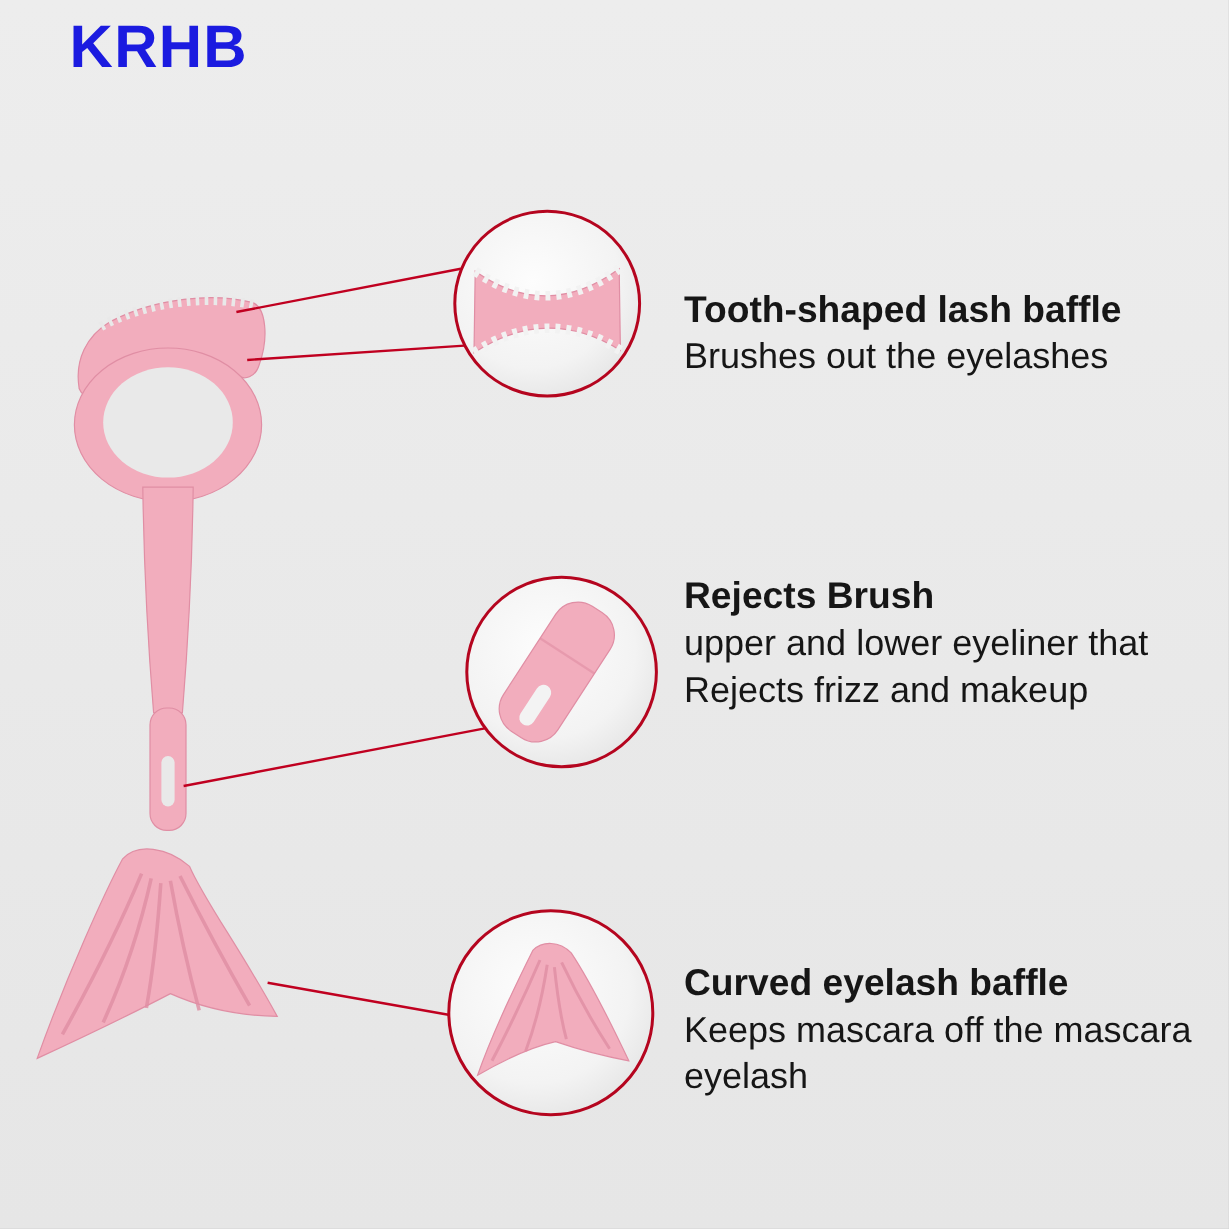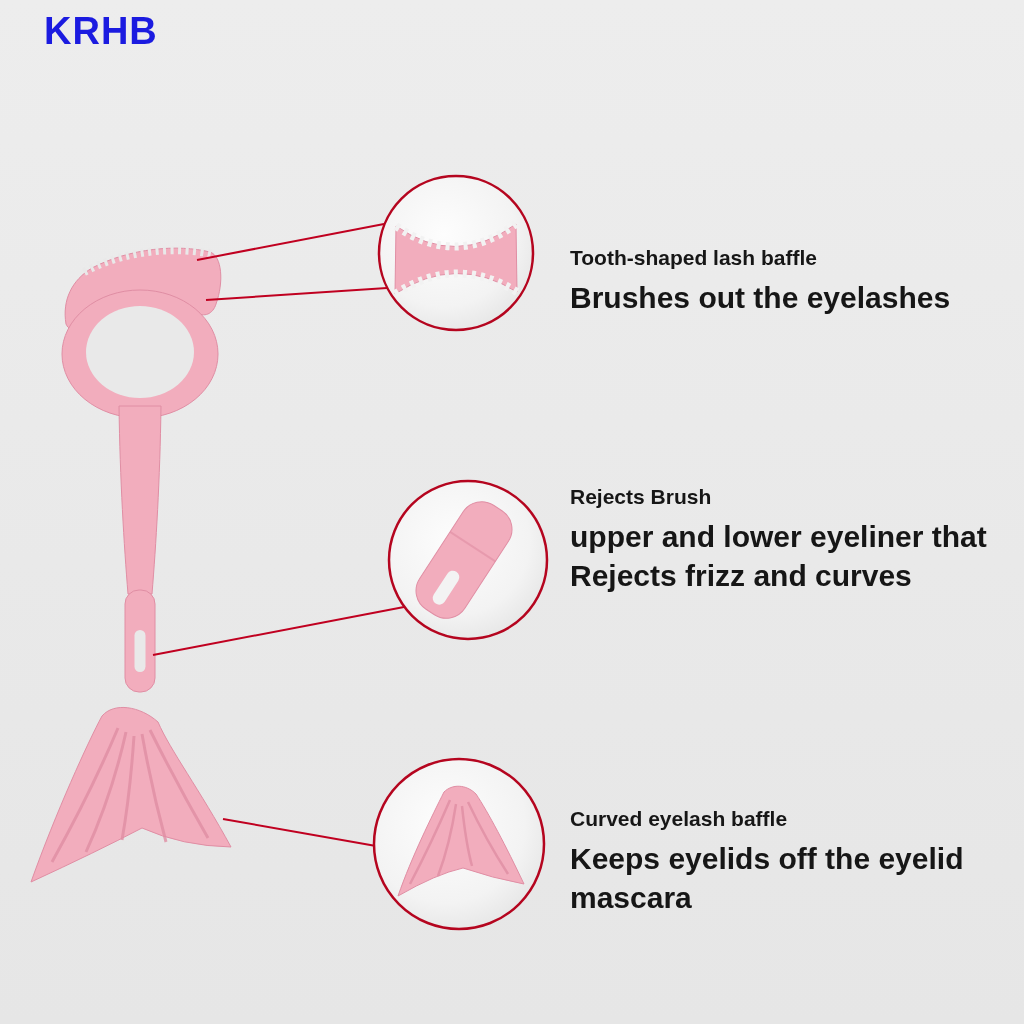--- a/index.html
+++ b/index.html
@@ -13,31 +13,31 @@
   }
   html,body{margin:0;padding:0;}
   body{background:#cfcfcf;font-family:"Liberation Sans",sans-serif;}
   .stage{
     position:relative;
     width:1024px;height:1024px;
     background:linear-gradient(180deg,#ededed 0%,var(--page-bg) 55%,#e6e6e6 100%);
     overflow:hidden;
   }
   .watermark{
-    position:absolute;left:44px;top:10px;
-    font-size:38px;font-weight:700;letter-spacing:1px;
+    position:absolute;left:58px;top:10px;
+    font-size:50px;font-weight:700;letter-spacing:1px;
     color:var(--brand-blue);
   }
   svg.art{position:absolute;left:0;top:0;}
   .callout{
     position:absolute;left:570px;width:440px;
     color:var(--text-dark);
   }
-  .callout .title{font-weight:700;font-size:21px;line-height:40px;}
-  .callout .line{font-weight:700;font-size:30px;line-height:39px;}
+  .callout .title{font-weight:700;font-size:31px;line-height:40px;}
+  .callout .line{font-weight:400;font-size:30px;line-height:39px;}
   #callout-1{top:238px;}
   #callout-2{top:477px;}
   #callout-3{top:755px;margin-top:44px;}
 </style>
 </head>
 <body>
 
 <div class="stage">
 
   <div class="watermark">KRHB</div>
@@ -119,22 +119,22 @@
   </svg>
 
   <div class="callout" id="callout-1">
     <div class="title">Tooth-shaped lash baffle</div>
     <div class="line">Brushes out the eyelashes</div>
   </div>
 
   <div class="callout" id="callout-2">
     <div class="title">Rejects Brush</div>
     <div class="line">upper and lower eyeliner that</div>
-    <div class="line">Rejects frizz and curves</div>
+    <div class="line">Rejects frizz and makeup</div>
   </div>
 
   <div class="callout" id="callout-3">
     <div class="title">Curved eyelash baffle</div>
-    <div class="line">Keeps eyelids off the eyelid</div>
-    <div class="line">mascara</div>
+    <div class="line">Keeps mascara off the mascara</div>
+    <div class="line">eyelash</div>
   </div>
 
 </div>
 
 </body></html>

